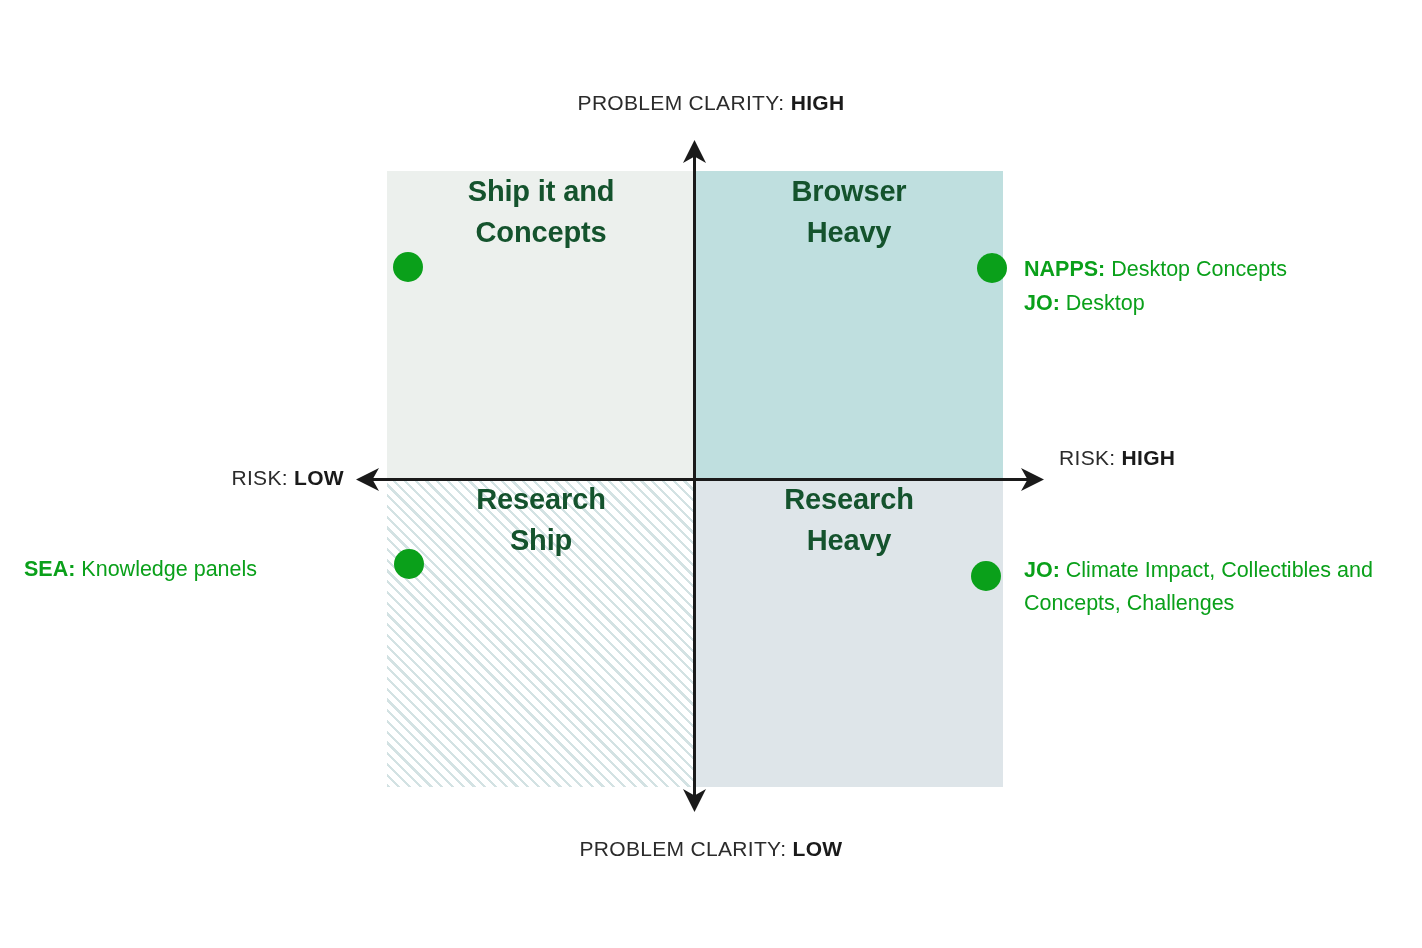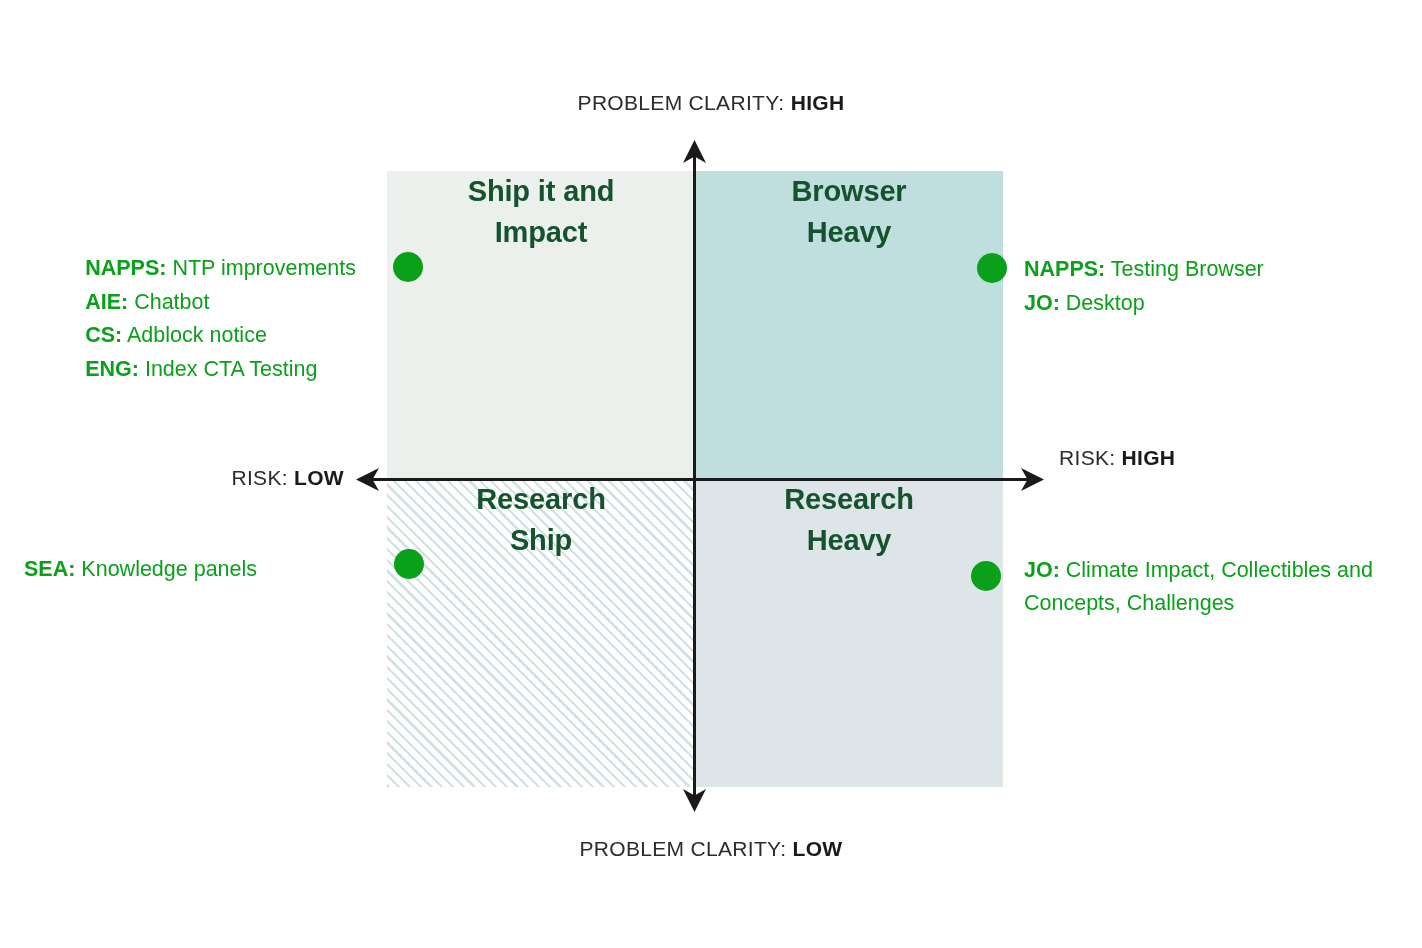--- a/index.html
+++ b/index.html
@@ -136,21 +136,21 @@
 </head>
 <body>
 
 <div id="canvas">
 
   <div id="matrix">
 
     <div class="quad" id="quad-tl">
       <div class="quad-title">
         <span>Ship it and</span><br>
-        <span>Impact</span>
+        <span>Concepts</span>
       </div>
     </div>
 
     <div class="quad" id="quad-tr">
       <div class="quad-title">
         <span>Browser</span><br>
         <span>Heavy</span>
       </div>
     </div>
 
@@ -196,29 +196,23 @@
 
   <div class="axis-label" id="label-risk-high">
     <span>RISK: </span><b>HIGH</b>
   </div>
 
   <div class="dot" id="dot-tl"></div>
   <div class="dot" id="dot-tr"></div>
   <div class="dot" id="dot-bl"></div>
   <div class="dot" id="dot-br"></div>
 
-  <div class="annot" id="annot-tl">
-    <span class="row"><span class="tag">NAPPS:</span><span class="desc"> NTP improvements</span></span>
-    <span class="row"><span class="tag">AIE:</span><span class="desc"> Chatbot</span></span>
-    <span class="row"><span class="tag">CS:</span><span class="desc"> Adblock notice</span></span>
-    <span class="row"><span class="tag">ENG:</span><span class="desc"> Index CTA Testing</span></span>
-  </div>
 
   <div class="annot" id="annot-tr">
-    <span class="row"><span class="tag">NAPPS:</span><span class="desc"> Testing Browser</span></span>
+    <span class="row"><span class="tag">NAPPS:</span><span class="desc"> Desktop Concepts</span></span>
     <span class="row"><span class="tag">JO:</span><span class="desc"> Desktop</span></span>
   </div>
 
   <div class="annot" id="annot-bl">
     <span class="row"><span class="tag">SEA:</span><span class="desc"> Knowledge panels</span></span>
   </div>
 
   <div class="annot" id="annot-br">
     <span><span class="tag">JO:</span><span class="desc"> Climate Impact, Collectibles and Concepts, Challenges</span></span>
   </div>

